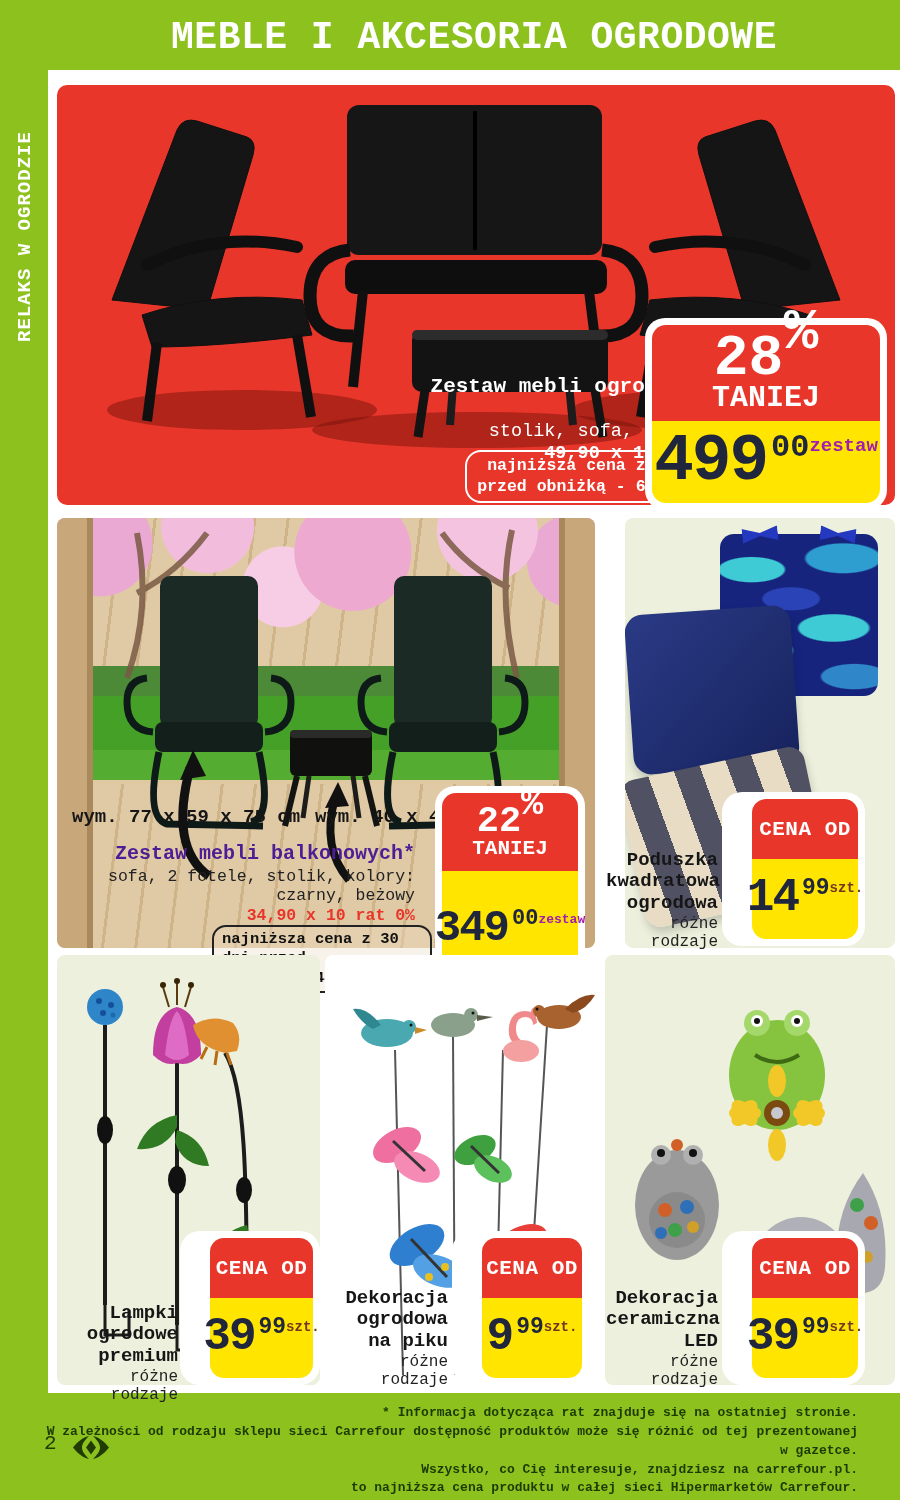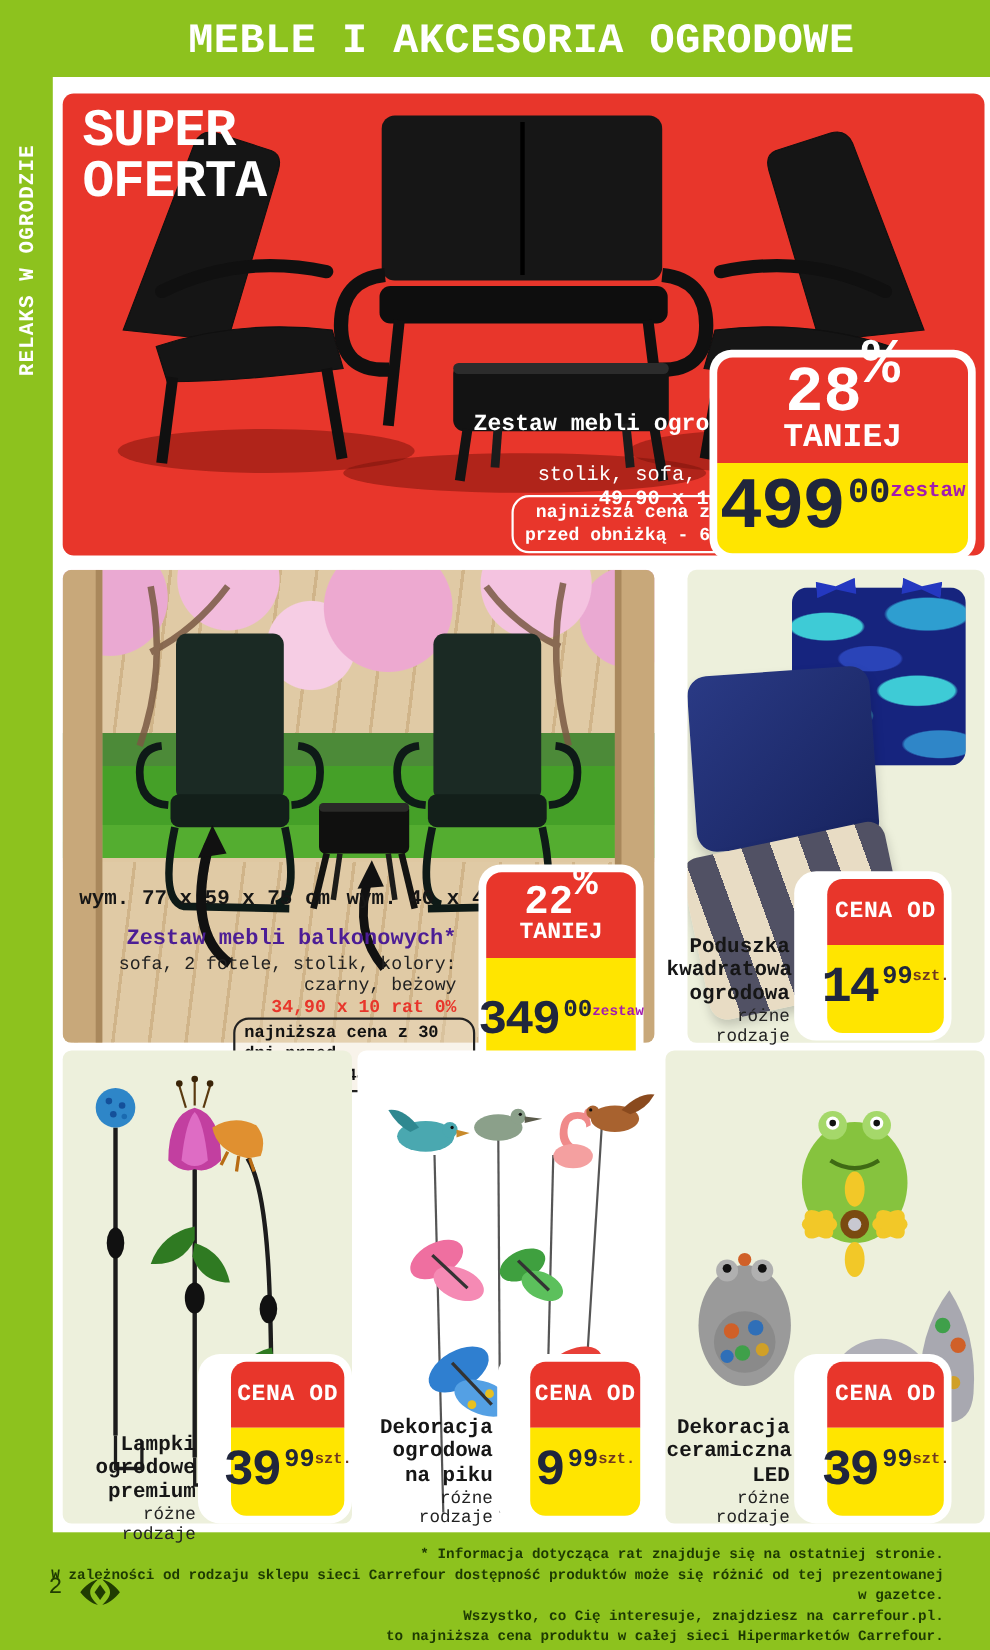--- a/index.html
+++ b/index.html
@@ -172,24 +172,20 @@
 
     <g fill="#151515" stroke="#101010" transform="translate(838,0) scale(-1,1)">
       <path d="M55,215 L120,45 Q126,32 140,36 L190,52 Q200,56 196,70 L150,225 Z"></path>
       <path d="M85,230 Q160,205 245,215 L255,250 Q160,262 95,262 Z"></path>
       <path d="M90,180 q70,-35 150,-18" fill="none" stroke-width="12" stroke-linecap="round"></path>
       <line x1="100" y1="258" x2="90" y2="336" stroke-width="10"></line>
       <line x1="240" y1="250" x2="254" y2="332" stroke-width="10"></line>
     </g>
   </svg>
 
-  <div class="abs super-banner">
-    <div>SUPER</div>
-    <div>OFERTA</div>
-  </div>
 
   <div class="abs super-text">
     <div class="name">Zestaw mebli ogrodowych*</div>
     <div class="brand">TOROS</div>
     <div class="desc">stolik, sofa, 2 fotele</div>
     <div class="inst">49,90 x 10 rat 0%</div>
   </div>
 
   <div class="abs super-note">
     <div>najniższa cena z 30 dni</div>

